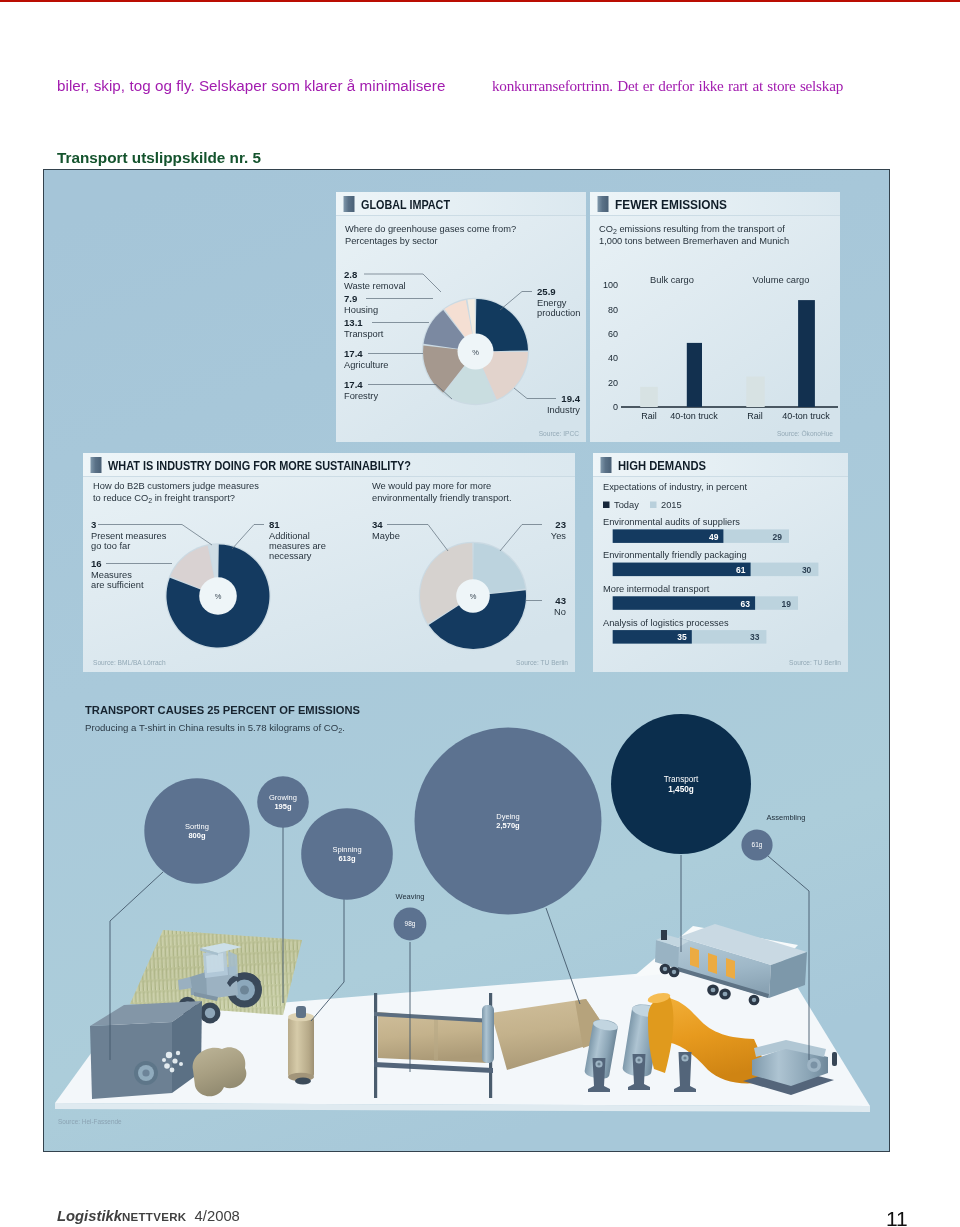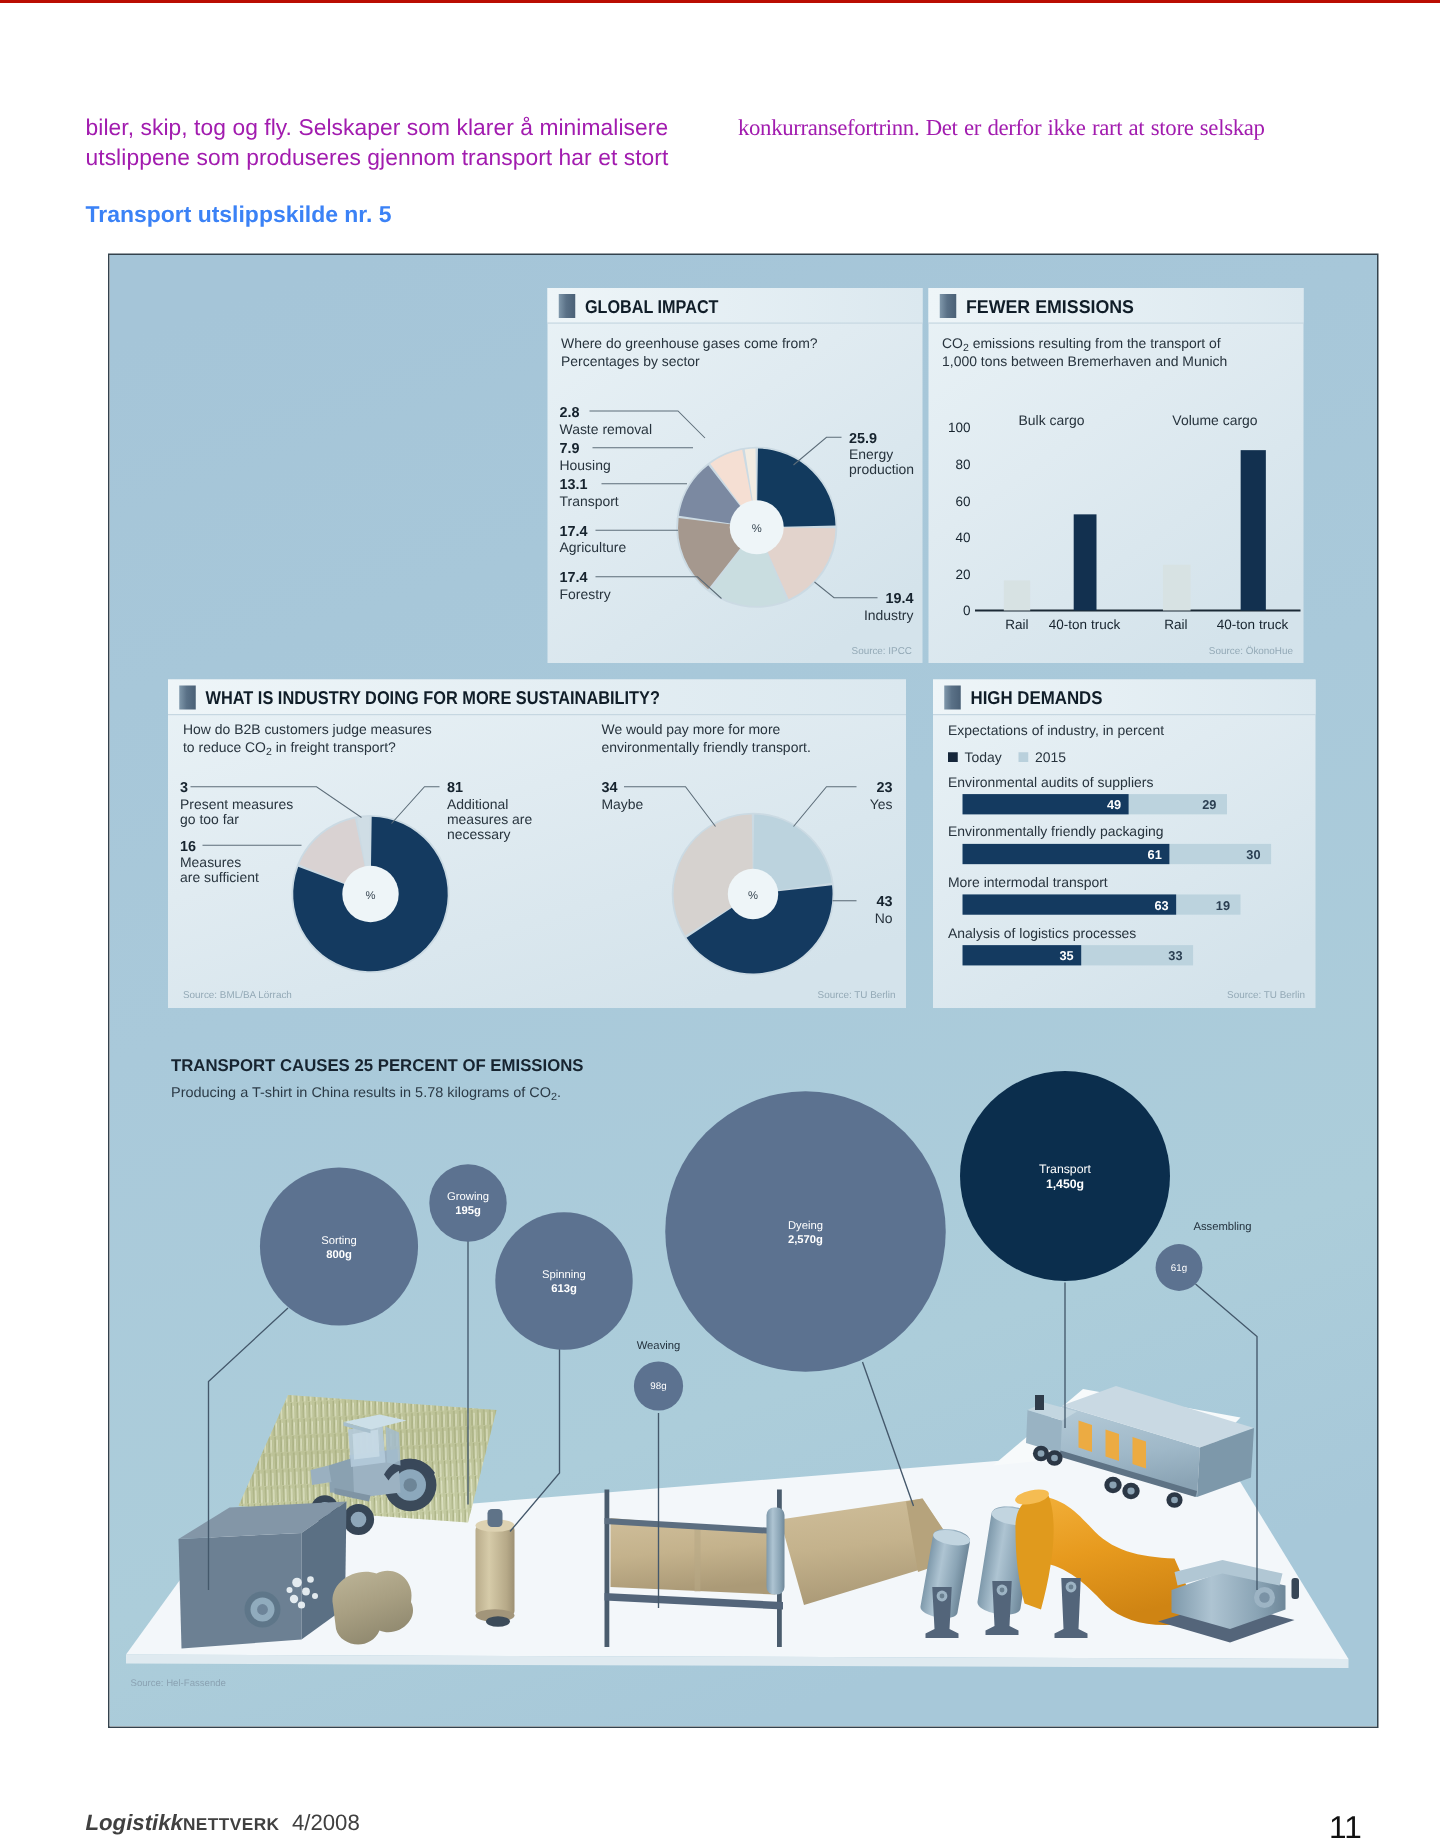--- a/index.html
+++ b/index.html
@@ -1,33 +1,33 @@
 <!DOCTYPE html>
 <html><head>
 <meta charset="utf-8">
 <style>
   html,body{margin:0;padding:0;}
   body{width:960px;height:1227px;background:#ffffff;font-family:"Liberation Sans",sans-serif;overflow:hidden;position:relative;}
   .topline{position:absolute;left:0;top:0;width:960px;height:1.5px;background:#ba0d02;}
   .body-col{position:absolute;font-size:15.2px;line-height:20px;color:#a21caf;letter-spacing:0.05px;}
   .col1{left:57px;top:76px;width:460px;white-space:nowrap;}
   .col2{left:492px;top:76px;width:460px;white-space:nowrap;letter-spacing:-0.22px;word-spacing:0.7px;font-family:Liberation Serif, serif;}
-  .subhead{position:absolute;left:57px;top:135px;font-weight:bold;font-size:15.3px;color:#3b82f6;}
-  .info{position:absolute;left:72px;top:169px;width:847px;height:983px;border:1px solid #33424d;box-sizing:border-box;overflow:hidden;}
+  .subhead{position:absolute;left:57px;top:149px;font-weight:bold;font-size:15.3px;color:#14532d;}
+  .info{position:absolute;left:43px;top:169px;width:847px;height:983px;border:1px solid #33424d;box-sizing:border-box;overflow:hidden;}
   .footer{position:absolute;left:57px;top:1208px;font-size:14.8px;color:#404040;white-space:nowrap;}
   .footer .lg{font-weight:bold;font-style:italic;}
   .footer .nv{font-weight:bold;font-size:11.5px;letter-spacing:0.3px;}
   .pageno{position:absolute;left:886px;top:1207px;font-size:21px;color:#111;}
   svg{display:block;}
 </style>
 </head>
 <body>
 
 <div class="topline"></div>
-<div class="body-col col1"><span>biler, skip, tog og fly. Selskaper som klarer å minimalisere</span><br><span>utslippene som produseres gjennom transport har et stort</span></div>
+<div class="body-col col1"><span>biler, skip, tog og fly. Selskaper som klarer å minimalisere</span><br></div>
 <div class="body-col col2"><span>konkurransefortrinn. Det er derfor ikke rart at store selskap</span><br></div>
 <div class="subhead">Transport utslippskilde nr. 5</div>
 
 <div class="info">
   <svg id="ig" width="845" height="981" viewBox="0 0 845 981">
       <defs>
         <linearGradient id="bgg" x1="0.2" y1="0" x2="0.5" y2="1">
           <stop offset="0" stop-color="#a5c5d8"></stop>
           <stop offset="0.45" stop-color="#a9c9da"></stop>
           <stop offset="0.8" stop-color="#accdda"></stop>

